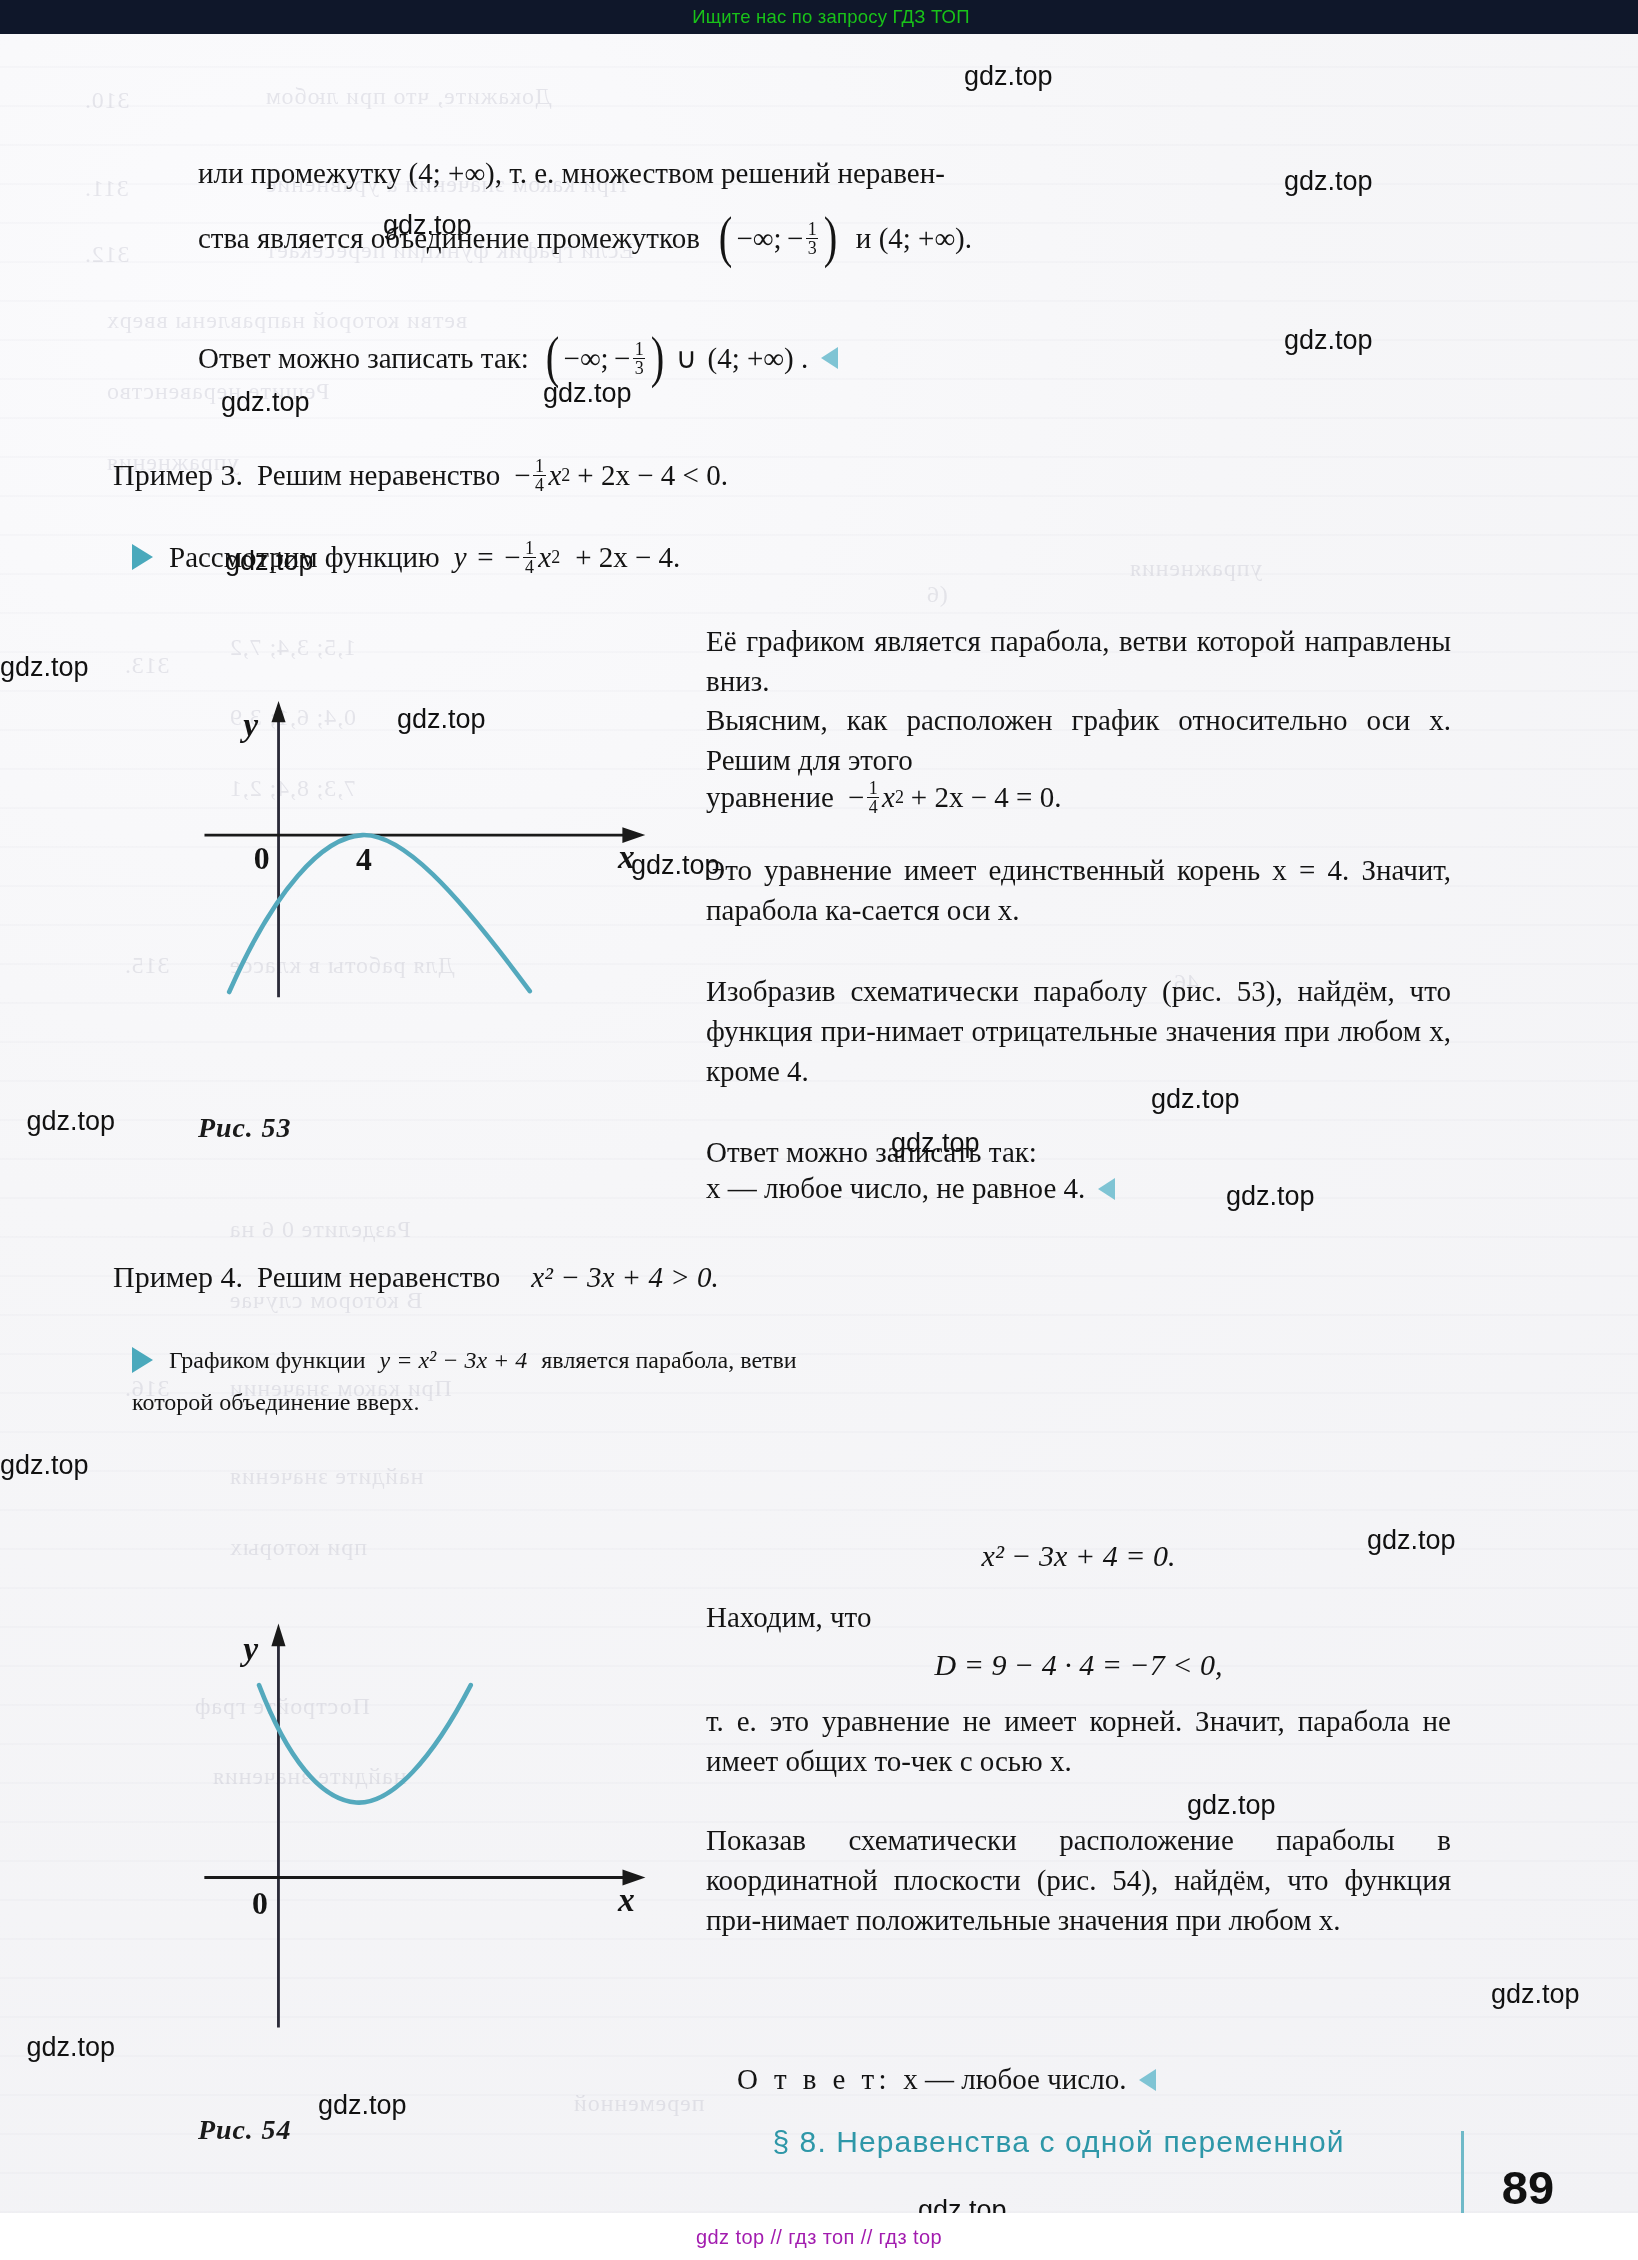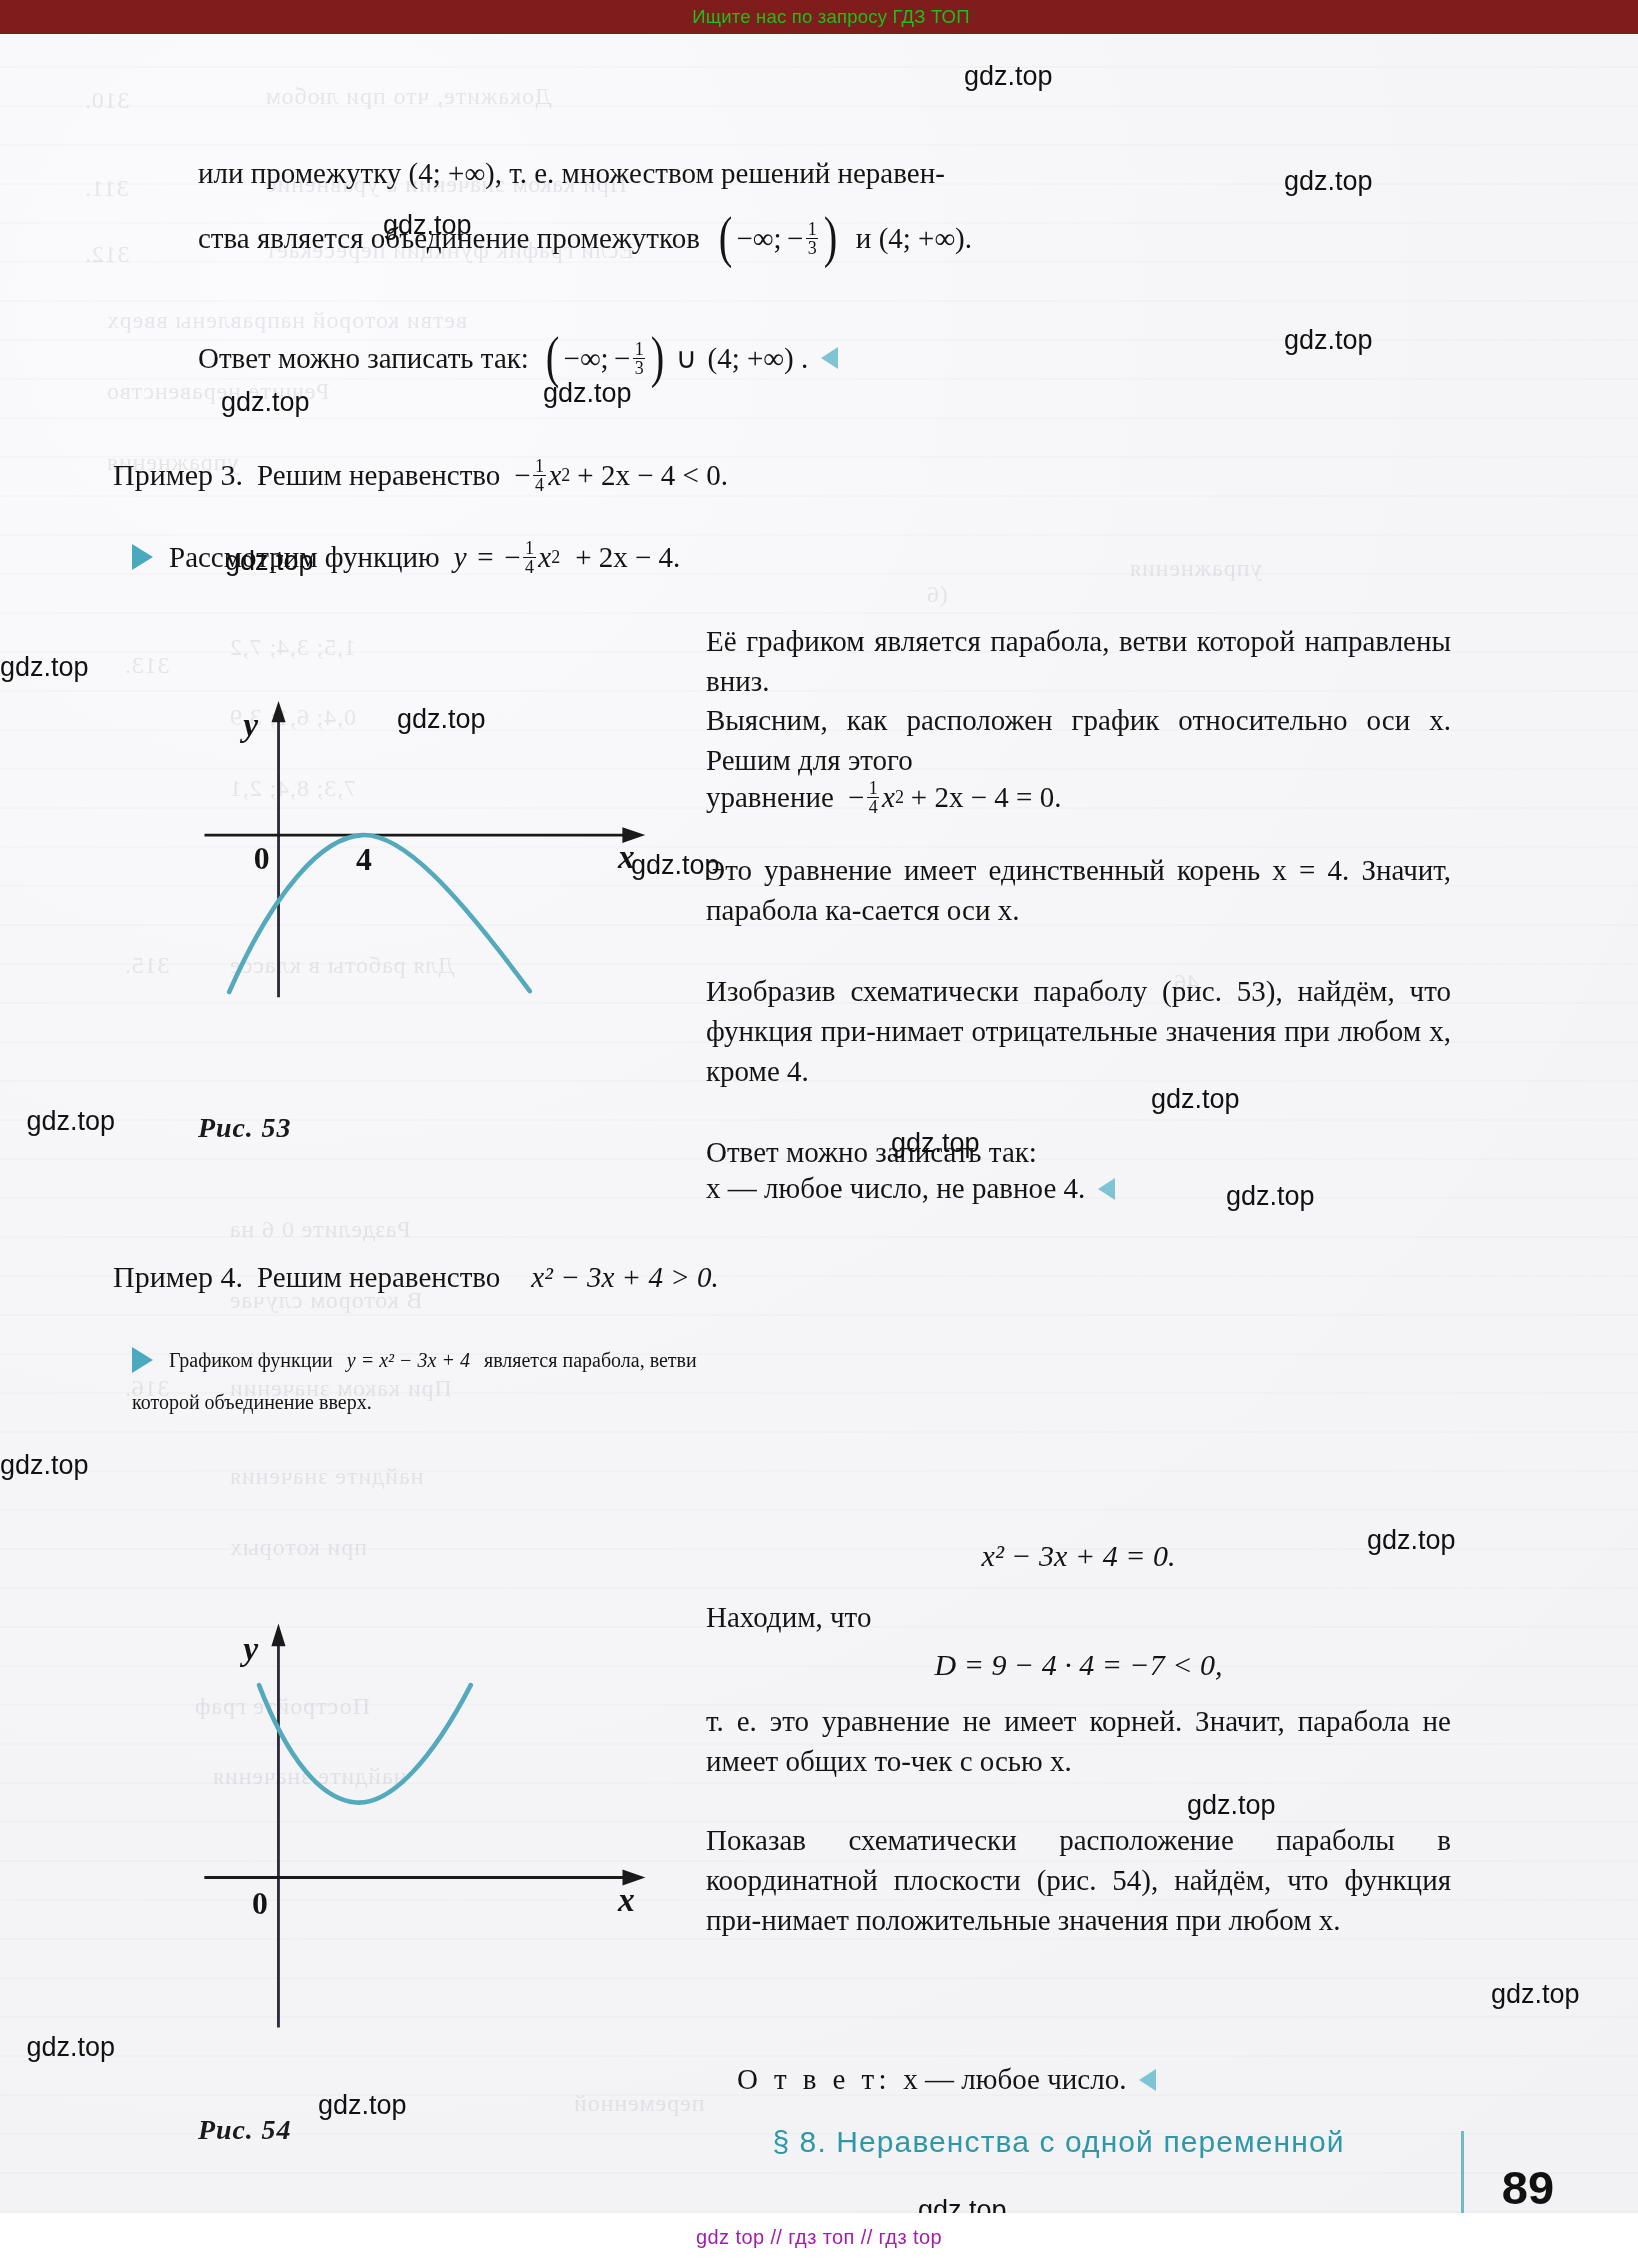--- a/index.html
+++ b/index.html
@@ -9,21 +9,21 @@
     background:#ffffff;
     font-family:"Liberation Serif", serif;
     position:relative;
     overflow:hidden;
   }
 
   
   #top-banner{
     position:absolute; top:0; left:0; width:1638px; height:34px;
     display:flex; align-items:center; justify-content:center;
-    background:#7f1d1d;
+    background:#0f172a;
     padding-left:24px;
   }
   #top-banner .txt{
     color:#19c219; font-family:"Liberation Sans",sans-serif;
     font-size:18.5px; letter-spacing:0.2px; white-space:nowrap;
   }
 
   
   #page{
     position:absolute; left:0; top:34px; width:1638px; height:2179px;
@@ -310,21 +310,21 @@
   <div class="figcap" style="left:198px; top:1078px;">Рис. 53</div>
 
   <div class="blk" style="left:113px; top:1226px; width:1323px; font-size:30px;">
     <span class="row">
       <span class="example-head">Пример 4.</span>
       <span style="margin-left:14px; font-size:29px;">Решим неравенство</span>
       <span style="margin-left:31px; font-size:29px;" class="mathvar">x² − 3x + 4 &gt; 0.</span>
     </span>
   </div>
 
-  <div class="blk" style="left:132px; top:1306px; width:1350px; font-size:20px; line-height:40px;">
+  <div class="blk" style="left:132px; top:1306px; width:1350px; font-size:24px; line-height:40px;">
     <span class="row">
       <span class="bullet-tri"></span>
       <span>Графиком функции</span>
       <span class="mathvar" style="margin-left:14px;">y = x² − 3x + 4</span>
       <span style="margin-left:14px;">является парабола, ветви</span>
     </span>
     <div style="margin-left:0px; margin-top:1.8px;">
       <span>которой объединение вверх.</span>
     </div>
   </div>

